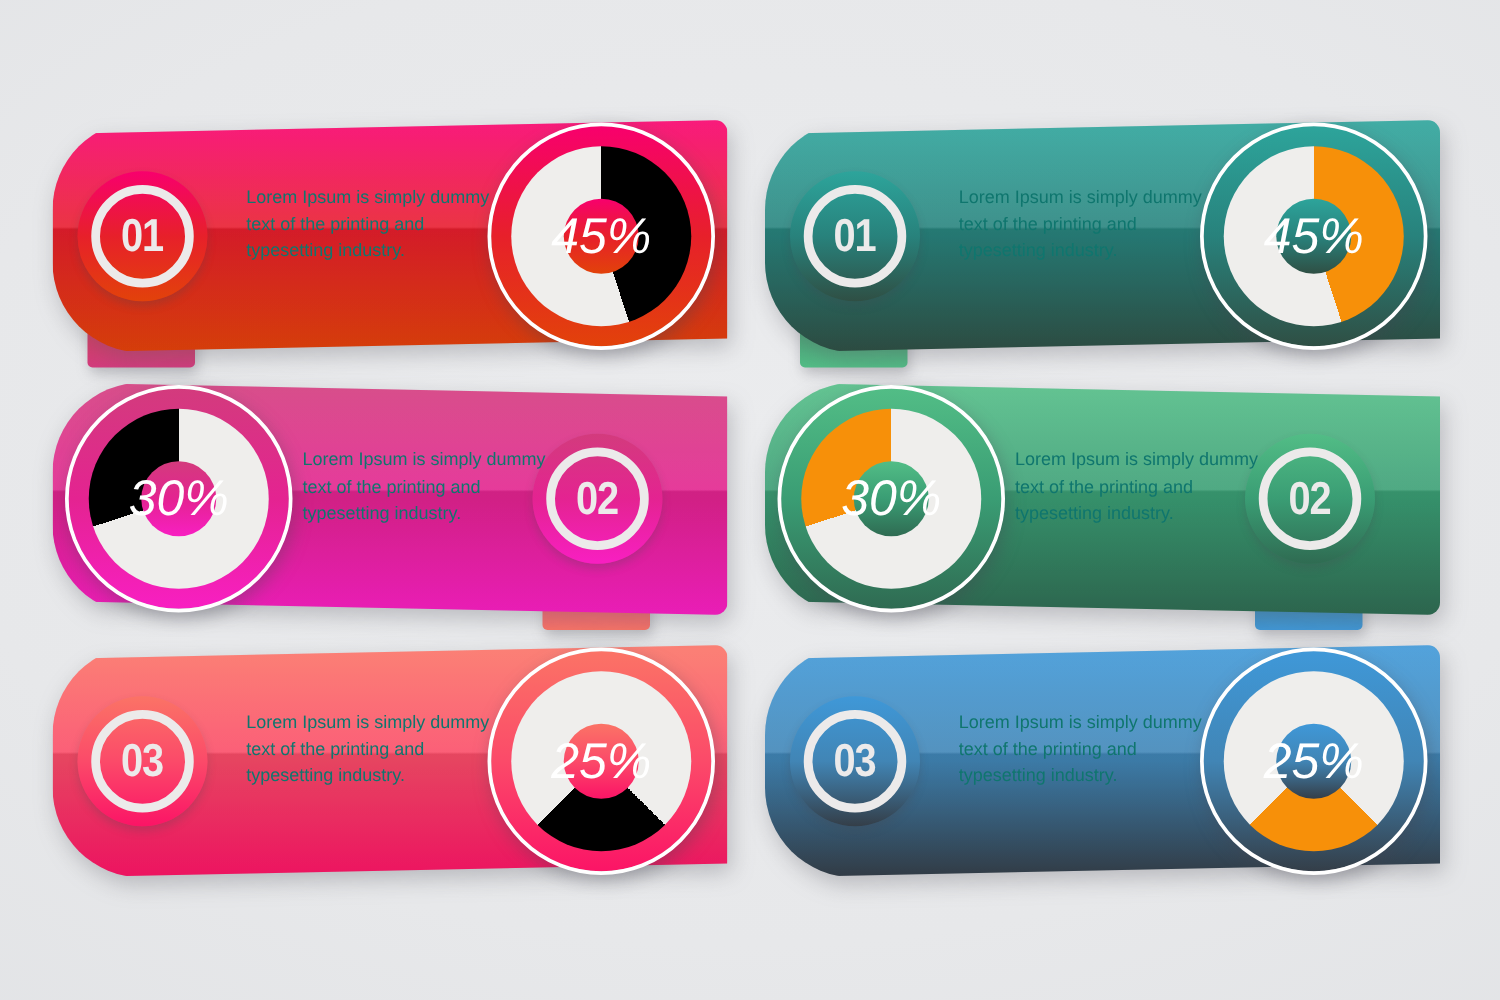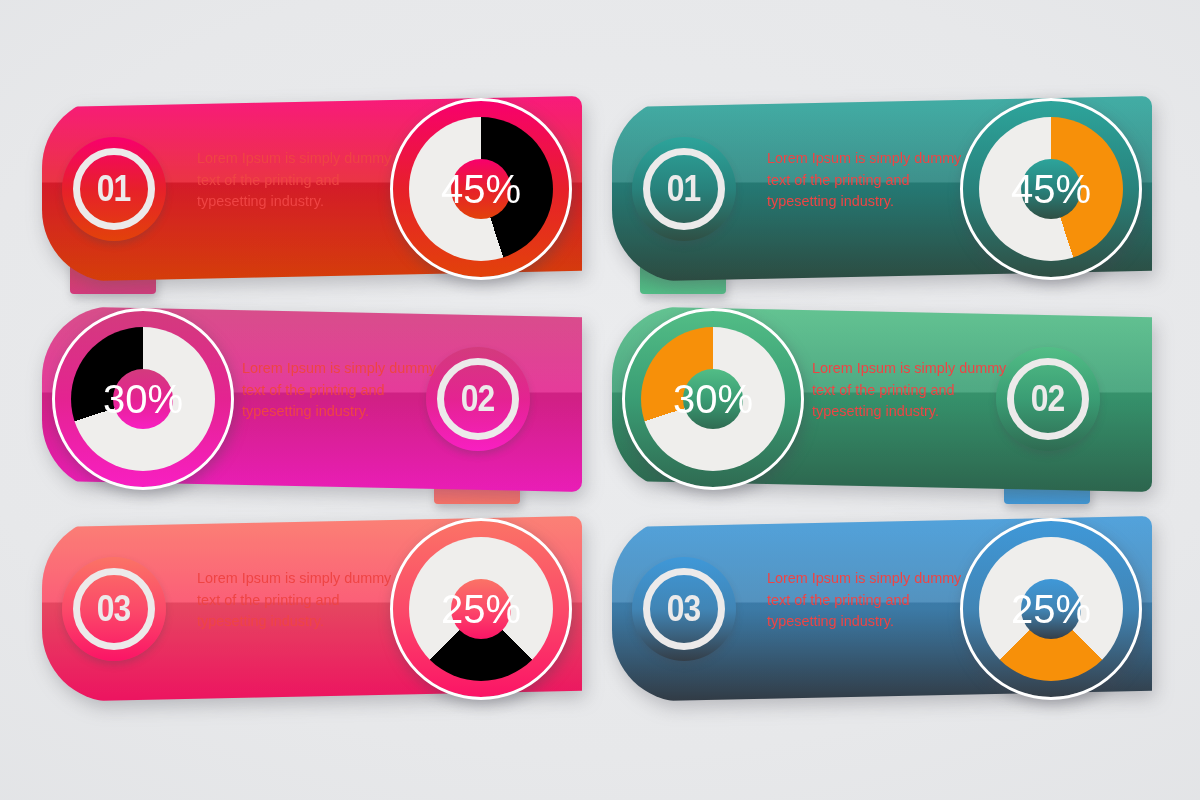--- a/index.html
+++ b/index.html
@@ -91,21 +91,21 @@
     font-weight: 700;
     letter-spacing: -1px;
     font-family: "Liberation Sans", sans-serif;
     transform: scaleX(0.86);
   }
 
   
   .btext {
     position: absolute;
     top: 52px;
-    color: #ef4444;
+    color: #0f766e;
     font-size: 14.4px;
     line-height: 21.5px;
     width: 200px;
     font-family: "Liberation Sans", sans-serif;
   }
 
   
   .donut {
     position: absolute;
     width: 182px;
@@ -126,20 +126,21 @@
   }
   .donut-face {
     position: absolute;
     inset: 3px;
     border-radius: 50%;
   }
   .donut-arc {
     position: absolute;
     inset: 16px;
     border-radius: 50%;
+    font-style: italic;
   }
   .donut-hole {
     position: absolute;
     inset: 42px;
     border-radius: 50%;
     display: flex;
     align-items: center;
     justify-content: center;
   }
   .donut-pct {

